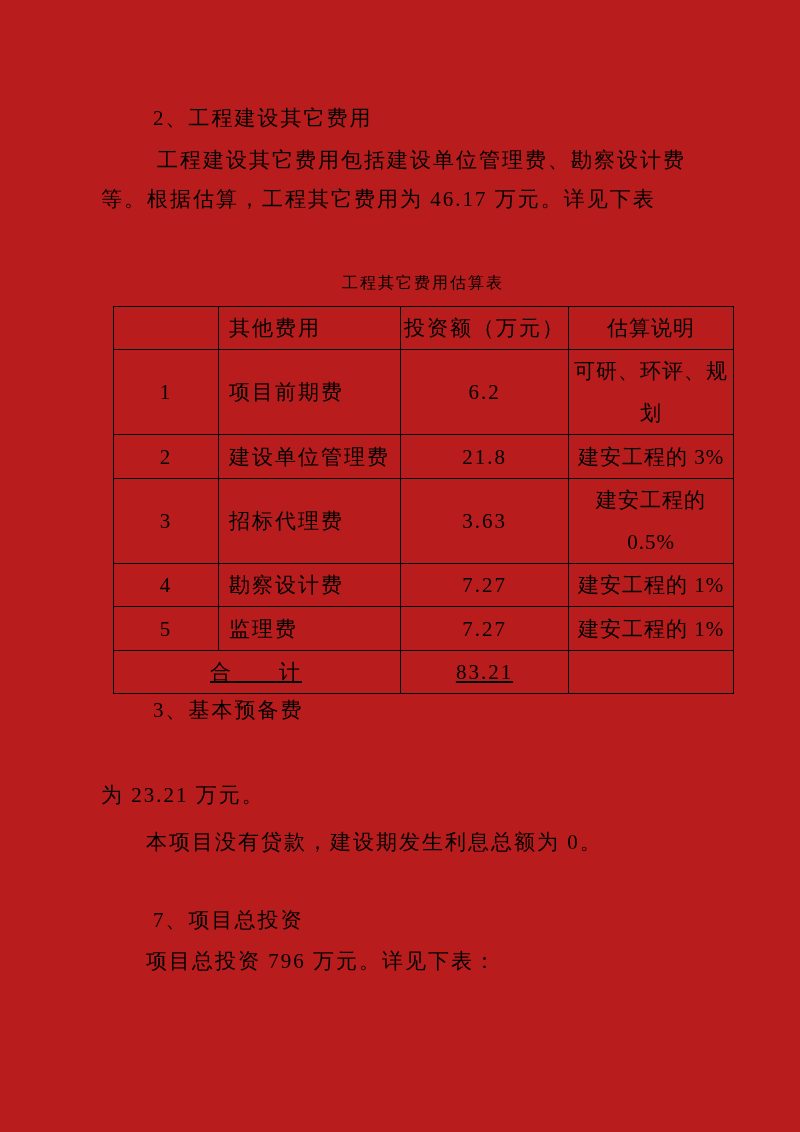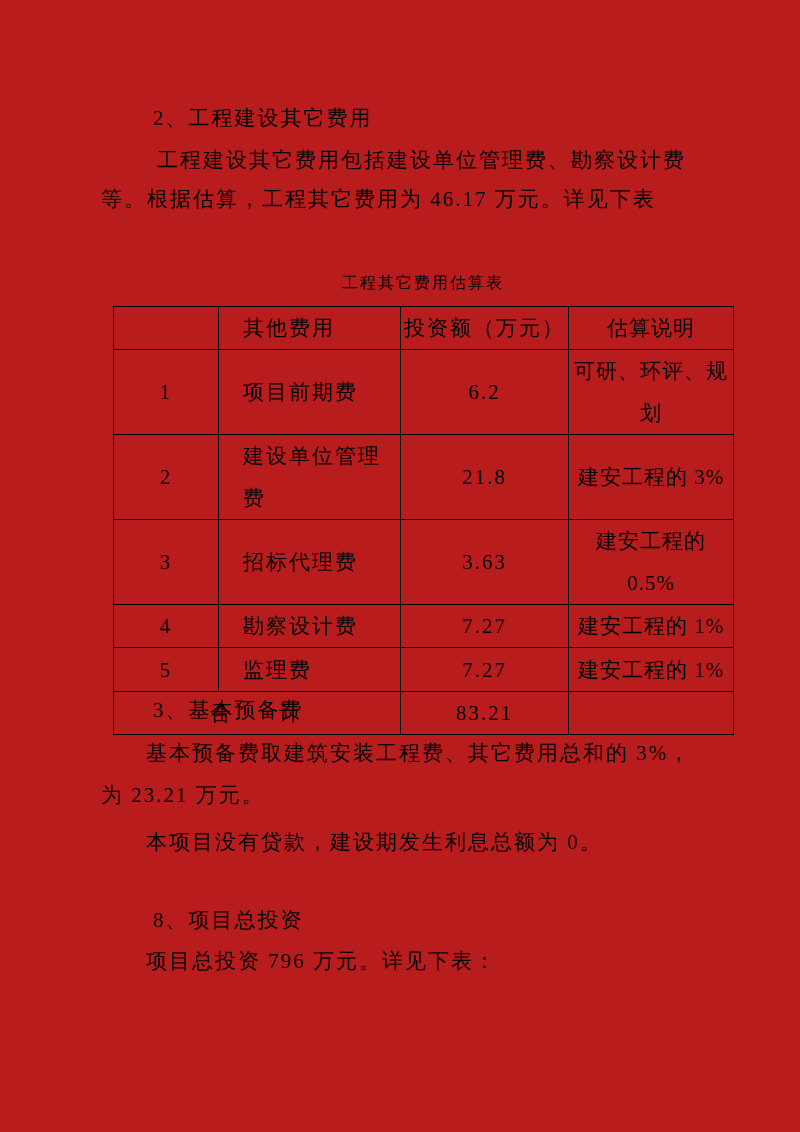--- a/index.html
+++ b/index.html
@@ -42,33 +42,33 @@
   .cost-table td {
     border: 1px solid #000000;
     text-align: center;
     vertical-align: middle;
     line-height: 42px;
     padding: 0 2px;
     overflow: hidden;
   }
   .cost-table td.item-cell {
     text-align: left;
-    padding-left: 24px;
+    padding-left: 10px;
   }
   .cost-table td.note-cell {
     letter-spacing: 1px;
     padding: 0 2px;
   }
   .cost-table tr.hdr     { height: 42px; }
   .cost-table tr.r1      { height: 85px; }
   .cost-table tr.r2      { height: 44px; }
   .cost-table tr.r3      { height: 83px; }
   .cost-table tr.r4      { height: 41px; }
   .cost-table tr.r5      { height: 44px; }
-  .cost-table tr.total   { height: 43px; }
+  .cost-table tr.total   { height: 43px; text-decoration: underline; }
   .cost-table td.total-label { text-align: center; padding-left: 0; }
 </style>
 </head>
 <body>
 
 <div class="page">
 
   <div class="line" style="left:153px; top:97px;">2、工程建设其它费用</div>
 
   <div class="line" style="left:157px; top:139px;">工程建设其它费用包括建设单位管理费、勘察设计费</div>
@@ -124,24 +124,23 @@
     <tr class="total">
       <td class="total-label" colspan="2">合　　计</td>
       <td>83.21</td>
       <td class="note-cell"></td>
     </tr>
   </tbody>
     </table>
 
   <div class="line" style="left:153px; top:689px;">3、基本预备费</div>
 
-  <div class="line" style="left:146px; top:732px;">基本预备费取建筑安装工程费、其它费用总和的 3%，</div>
 
   <div class="line" style="left:101px; top:774px;">为 23.21 万元。</div>
 
 
   <div class="line" style="left:146px; top:821px;">本项目没有贷款，建设期发生利息总额为 0。</div>
 
-  <div class="line" style="left:153px; top:899px;">8、项目总投资</div>
+  <div class="line" style="left:153px; top:899px;">7、项目总投资</div>
 
   <div class="line" style="left:146px; top:940px;">项目总投资 796 万元。详见下表：</div>
 
 </div>
 
 </body></html>

